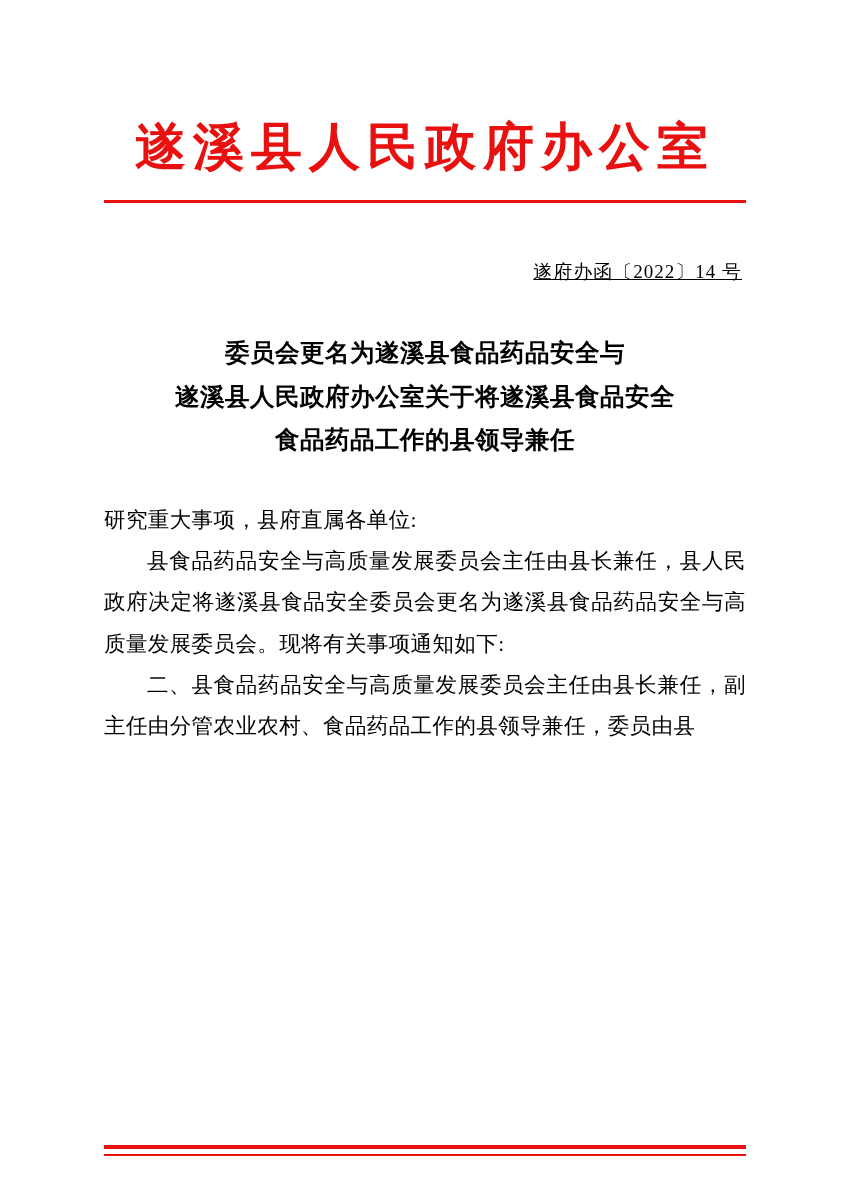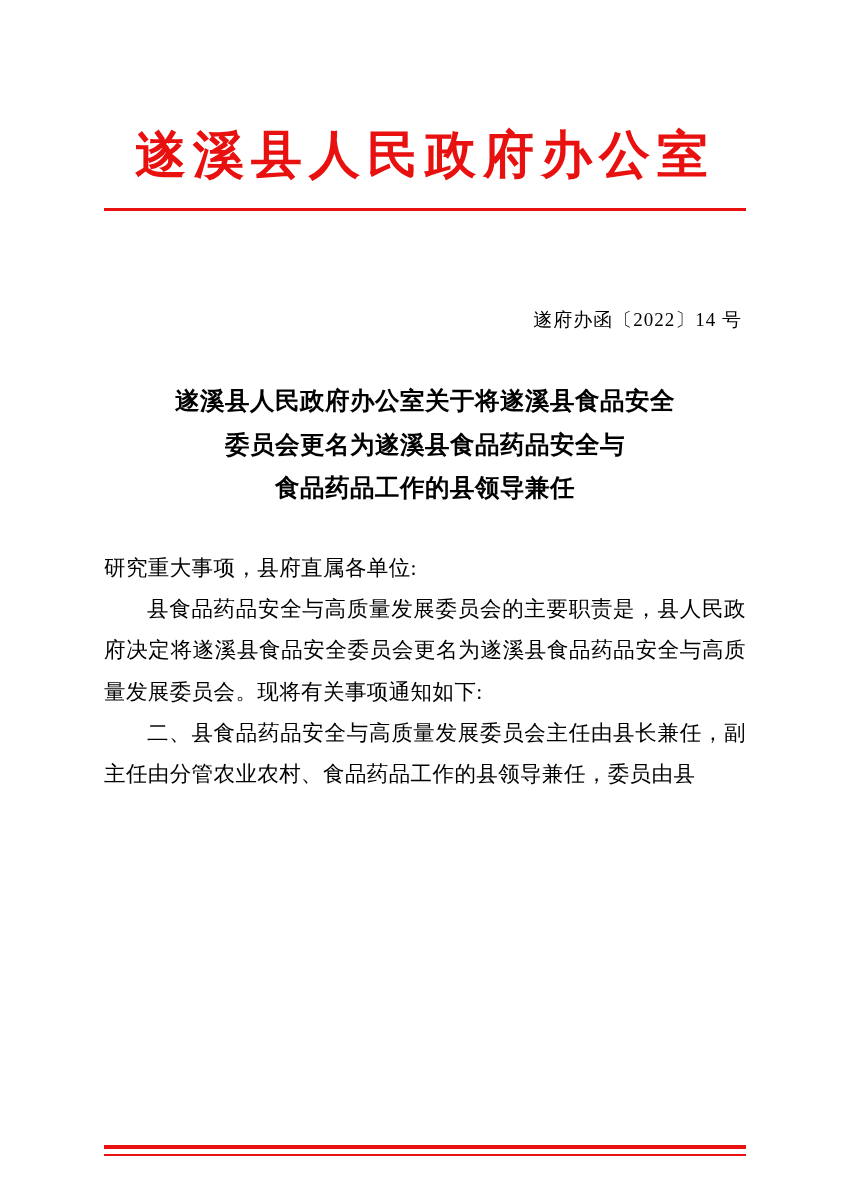--- a/index.html
+++ b/index.html
@@ -13,21 +13,21 @@
     font-family: "Liberation Serif", "DejaVu Serif", serif;
     color: #000000;
     position: relative;
     overflow: hidden;
   }
   .page {
     position: relative;
     width: 850px;
     height: 1200px;
     box-sizing: border-box;
-    padding: 8px 104px;
+    padding: 0 104px;
   }
 
   
   .masthead {
     padding-top: 118px;
     text-align: center;
   }
   .masthead-title {
     color: #e8110f;
     font-family: "DejaVu Serif", "Liberation Serif", serif;
@@ -39,25 +39,26 @@
   }
   .masthead-rule {
     margin-top: 26px;
     height: 3px;
     background: #e8110f;
     width: 100%;
   }
 
   
   .doc-number {
-    margin-top: 96px;
+    margin-top: 56px;
     text-align: right;
     font-size: 19px;
     letter-spacing: 1px;
     padding-right: 4px;
+    text-decoration: underline;
   }
 
   
   .doc-title {
     margin-top: 46px;
     text-align: center;
     font-family: "DejaVu Serif", "Liberation Serif", serif;
     font-weight: bold;
     font-size: 24.5px;
     line-height: 1.78;
@@ -109,28 +110,28 @@
 <div class="page">
 
   <div class="masthead">
     <div class="masthead-title">遂溪县人民政府办公室</div>
     <div class="masthead-rule"></div>
   </div>
 
   <div class="doc-number">遂府办函〔2022〕14 号</div>
 
   <div class="doc-title">
+    <span class="line">委员会更名为遂溪县食品药品安全与</span>
     <span class="line">遂溪县人民政府办公室关于将遂溪县食品安全</span>
-    <span class="line">委员会更名为遂溪县食品药品安全与</span>
     <span class="line">食品药品工作的县领导兼任</span>
   </div>
 
   <div class="doc-body">
     <p>研究重大事项，县府直属各单位:</p>
-    <p class="indent2">县食品药品安全与高质量发展委员会的主要职责是，县人民政府决定将遂溪县食品安全委员会更名为遂溪县食品药品安全与高质量发展委员会。现将有关事项通知如下:</p>
+    <p class="indent2">县食品药品安全与高质量发展委员会主任由县长兼任，县人民政府决定将遂溪县食品安全委员会更名为遂溪县食品药品安全与高质量发展委员会。现将有关事项通知如下:</p>
     <p class="indent2">二、县食品药品安全与高质量发展委员会主任由县长兼任，副主任由分管农业农村、食品药品工作的县领导兼任，委员由县</p>
   </div>
 
   <div class="footer-rules">
     <div class="footer-rule-thick"></div>
     <div class="footer-rule-thin"></div>
   </div>
 
 </div>
 

